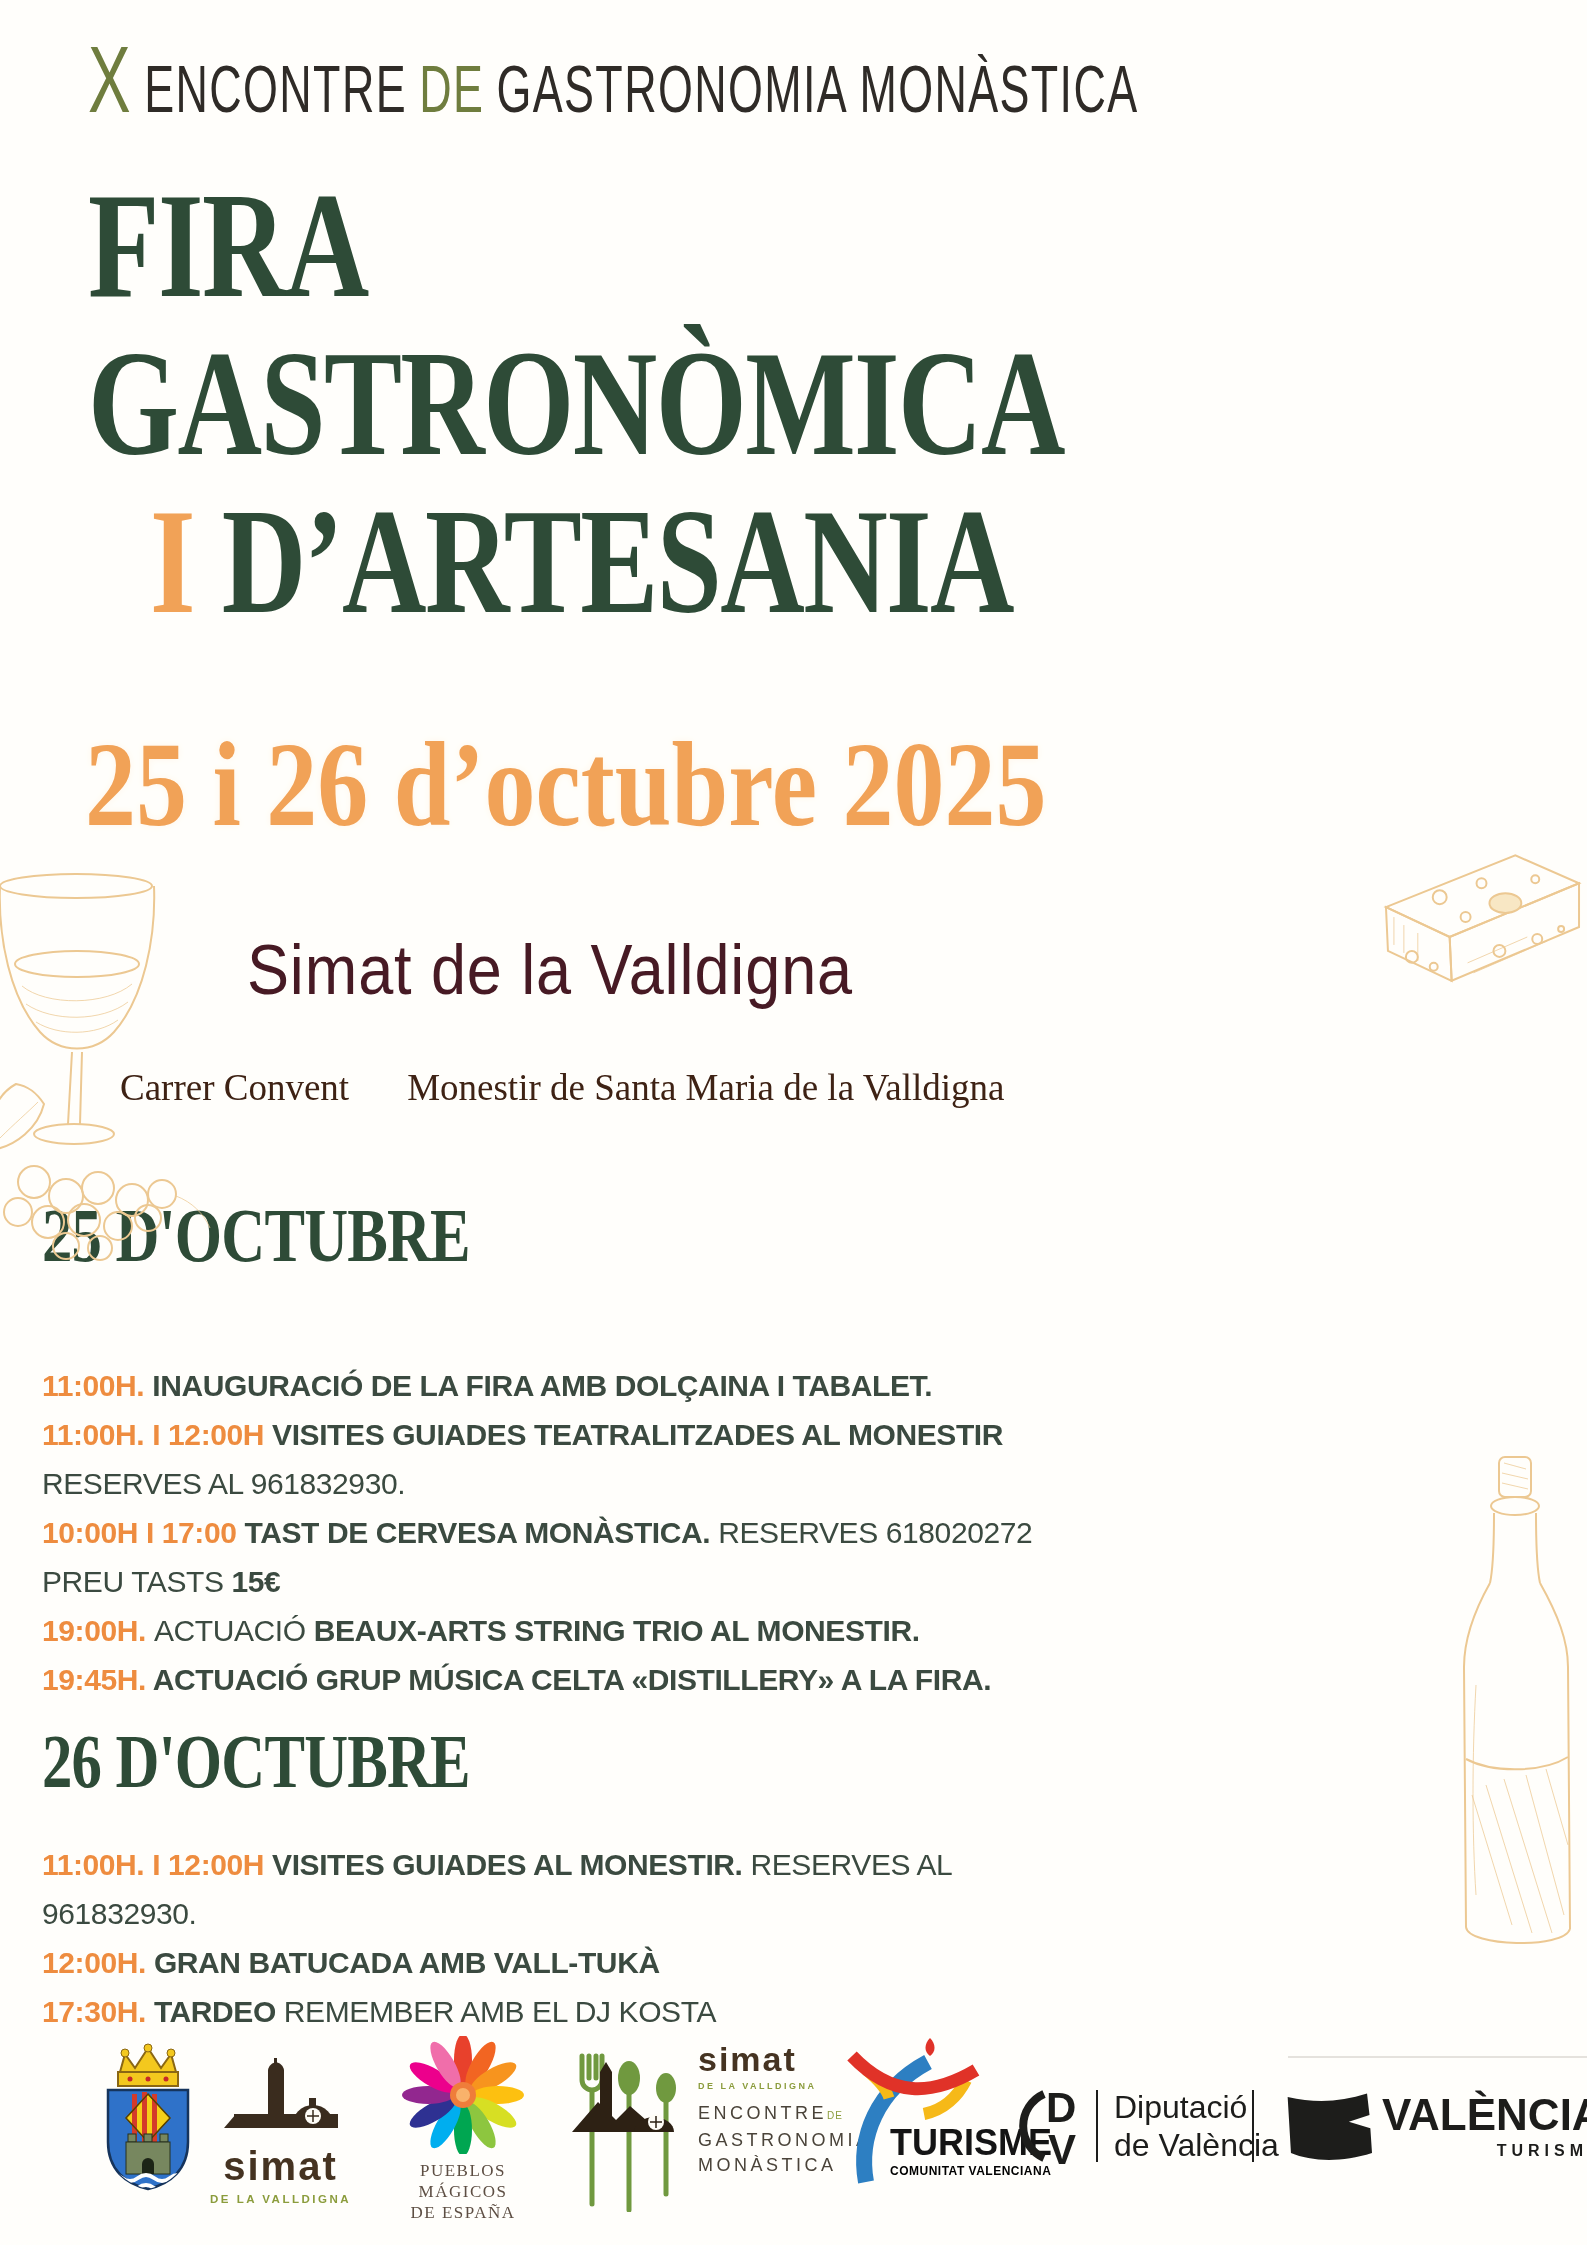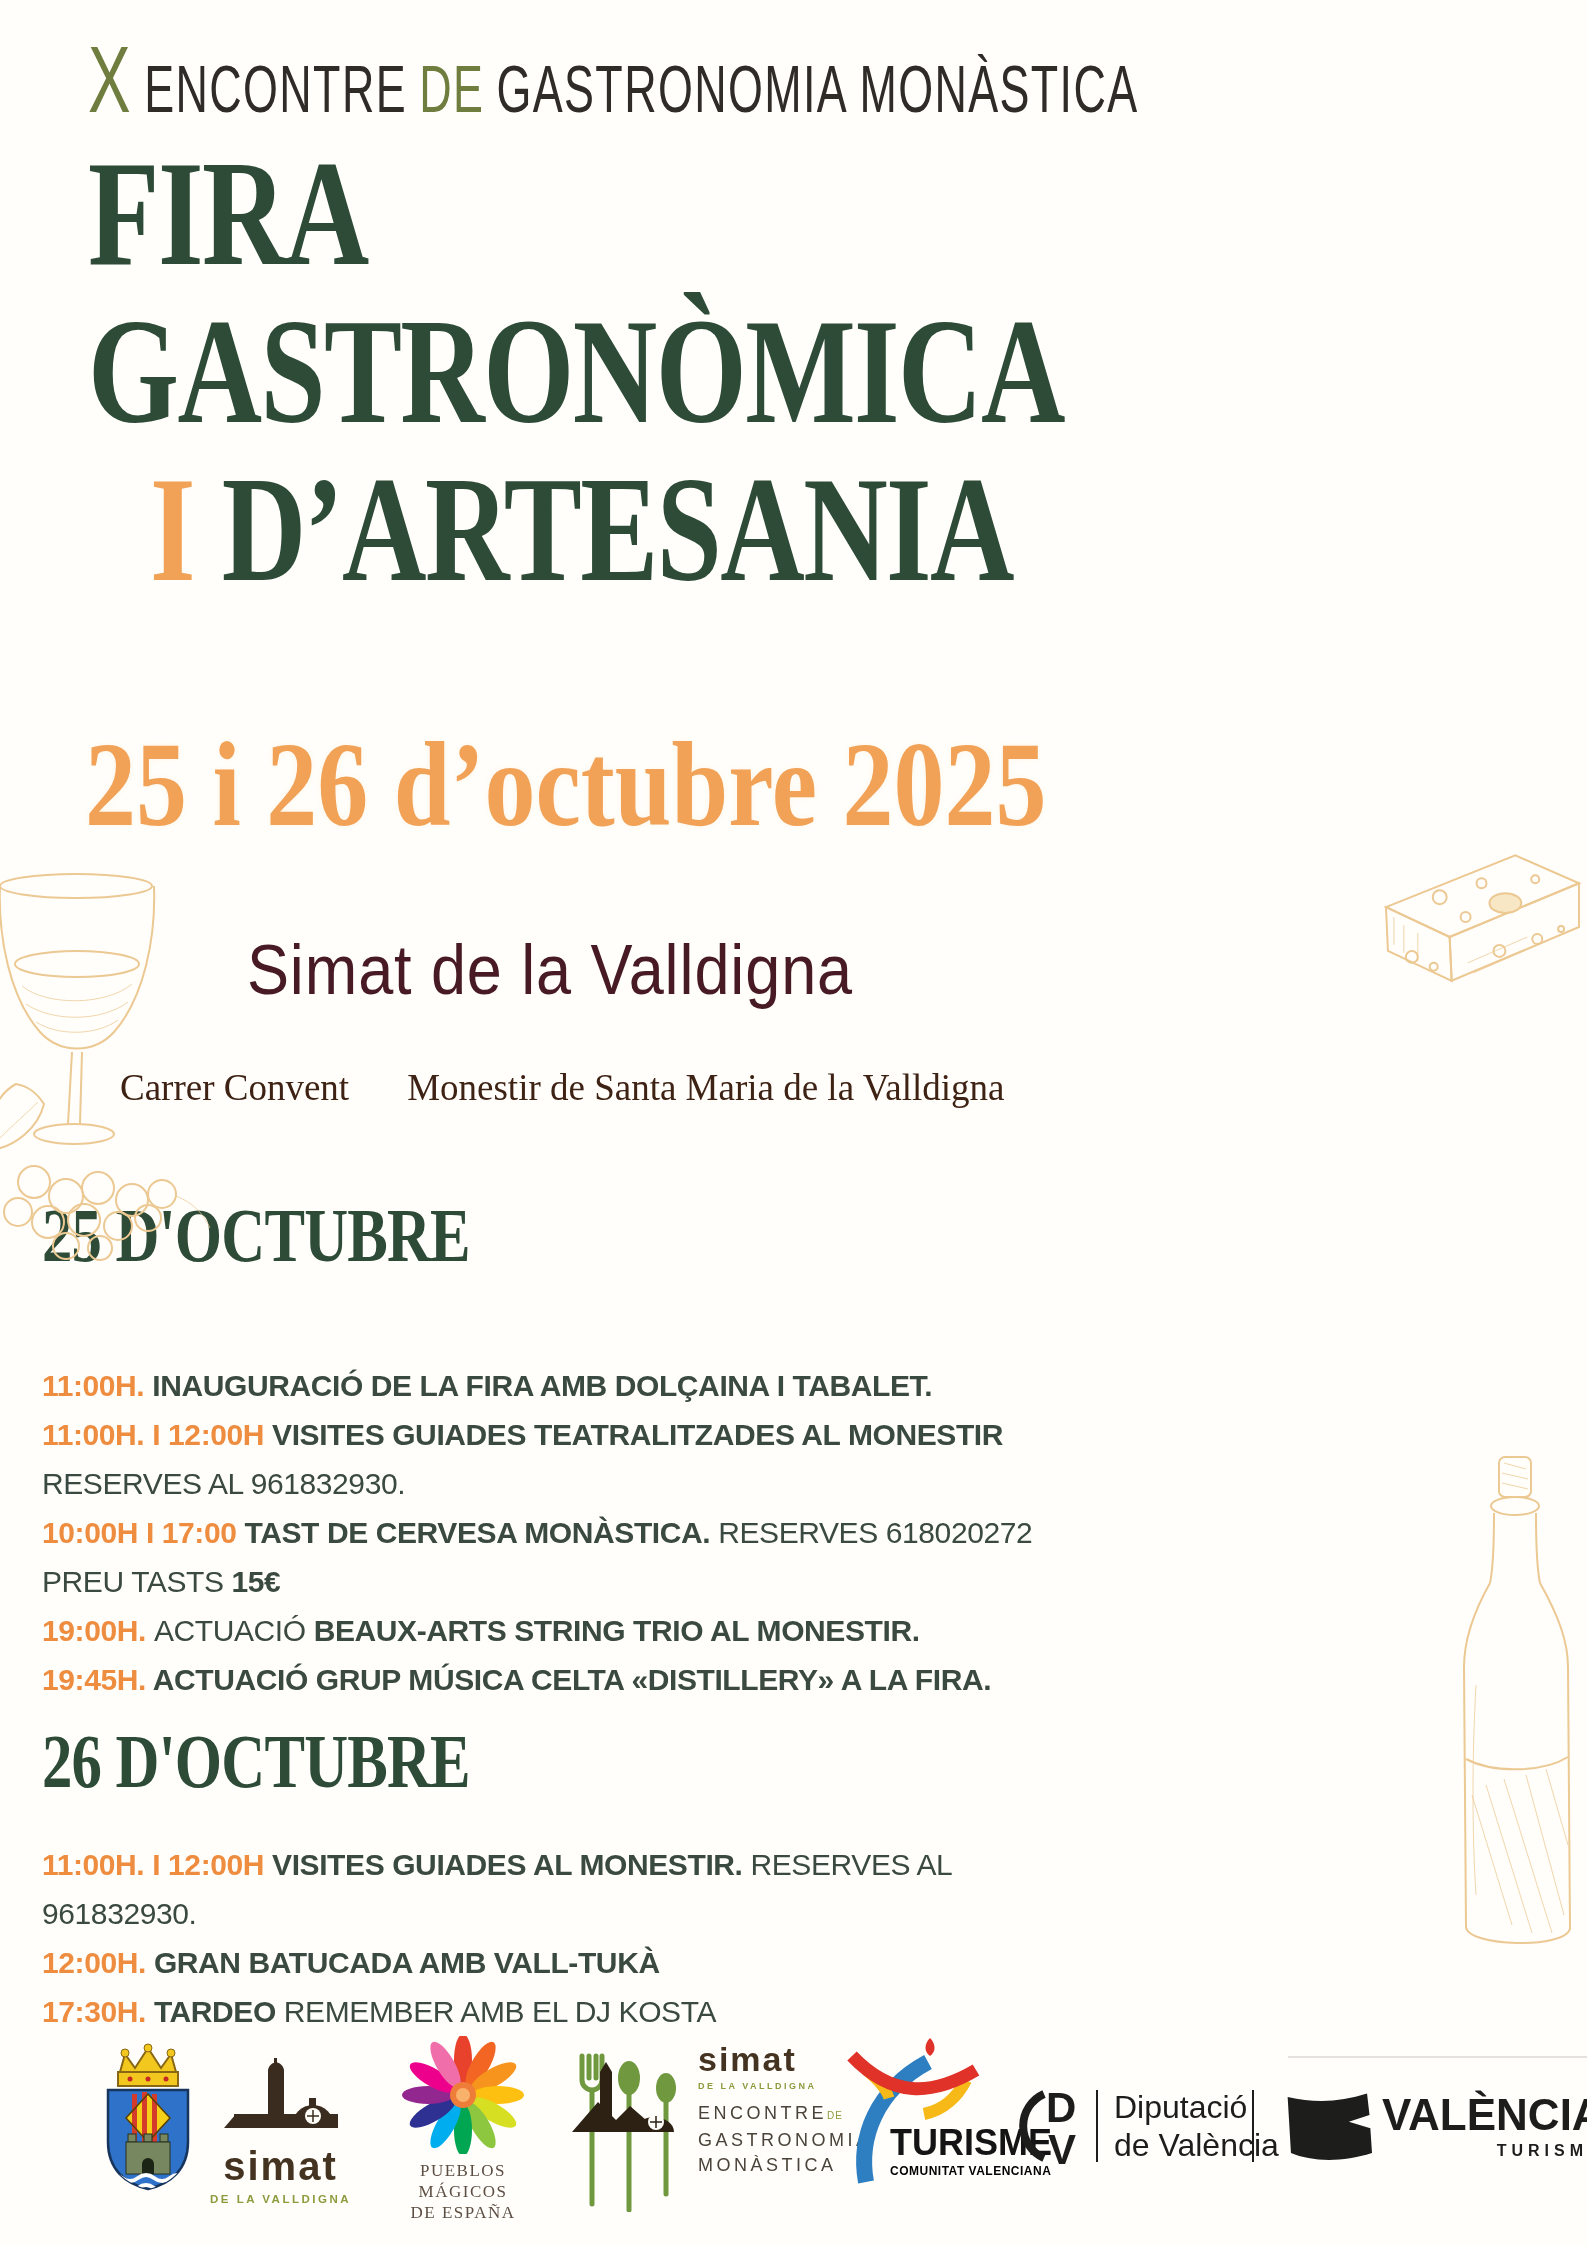--- a/index.html
+++ b/index.html
@@ -10,21 +10,21 @@
   *{margin:0;padding:0;box-sizing:border-box;}
   html,body{background:#ffffff;}
   .poster{position:relative;width:1587px;height:2245px;background:#fffefb;overflow:hidden;
           font-family:"Liberation Sans",sans-serif;}
   
   .ev-header{position:absolute;left:88px;top:26px;transform:scaleX(.68);transform-origin:left top;
              white-space:nowrap;color:var(--ink);font-size:66px;letter-spacing:2px;display:flex;align-items:baseline;gap:18px;}
   .ev-header .num{font-size:94px;color:var(--olive);font-weight:400;}
   .ev-header .de{color:var(--olive);}
   
-  .title{position:absolute;left:88px;top:134px;color:var(--dark-green);
+  .title{position:absolute;left:88px;top:166px;color:var(--dark-green);
          font-family:"Liberation Serif",serif;font-weight:bold;font-size:150px;line-height:158px;letter-spacing:-2px;}
   .title .tline{transform:scaleX(.78);transform-origin:left top;white-space:nowrap;}
   .title .indent{margin-left:62px;}
   .title .accent{color:var(--orange);}
   
   .date-line{position:absolute;left:85px;top:716px;font-family:"Liberation Serif",serif;font-weight:bold;
              font-size:120px;color:var(--orange);transform:scaleX(.85);transform-origin:left top;white-space:nowrap;
              text-shadow:0 0 8px #fff7ea;}
   
   .town{position:absolute;left:85px;top:930px;width:930px;text-align:center;color:var(--maroon);

